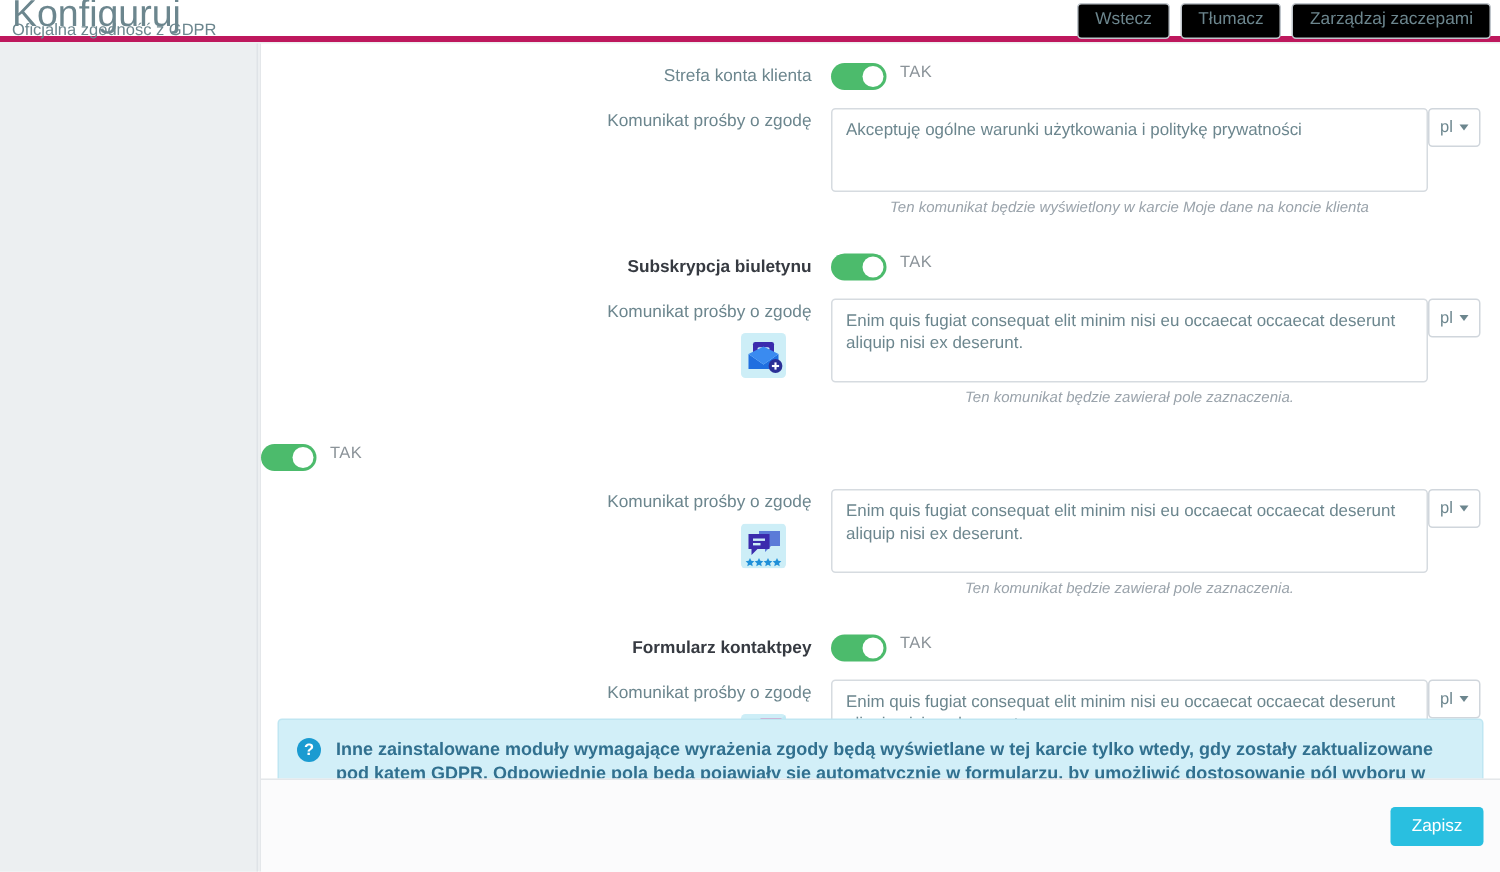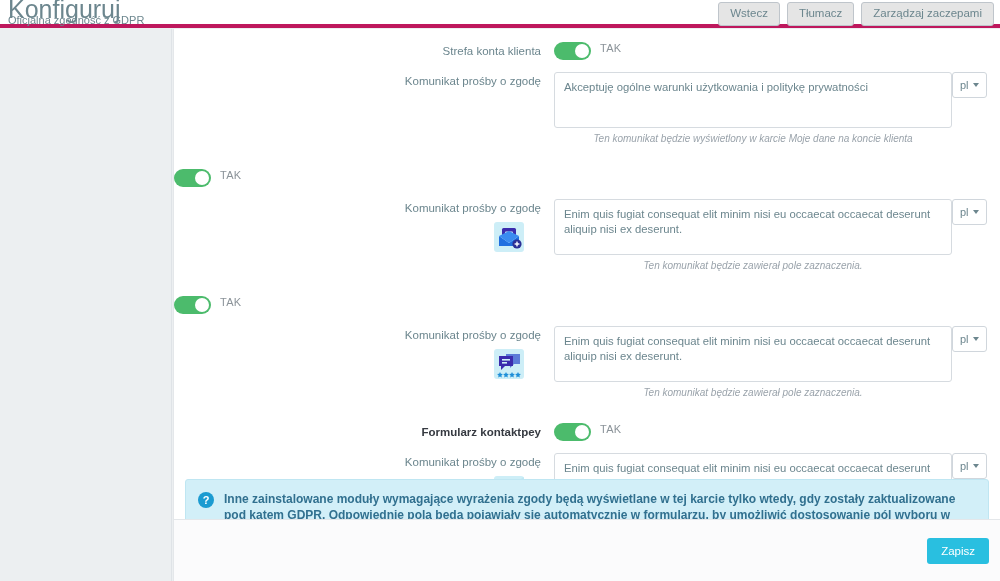--- a/index.html
+++ b/index.html
@@ -50,21 +50,21 @@
   .topbar-actions {
     position: absolute;
     right: 6px;
     top: 0px;
     display: flex;
     gap: 7px;
     align-items: center;
     height: 27px;
   }
   .tb-btn {
-    background: #e5e5e5;
+    background: #000000;
     border: 1px solid #bfc5cb;
     border-radius: 3px;
     color: #6c868e;
     font-size: 11.5px;
     padding: 4px 11px 5px 11px;
     line-height: 13px;
     white-space: nowrap;
     cursor: pointer;
     font-family: "Liberation Sans", sans-serif;
   }
@@ -340,20 +340,21 @@
               <span class="lang-txt">pl</span>
               <span class="caret"></span>
             </div>
           </div>
         </div>
       </div>
     </div>
 
     <div class="form-section" style="padding-top:17px;">
       <div class="row toggle-row">
+        <div class="row-label bold">Subskrypcja biuletynu</div>
         <div class="row-field">
           <div class="switch">
             <div class="knob"></div>
           </div>
           <span class="switch-label">TAK</span>
         </div>
       </div>
       <div class="row" style="margin-top:6px;">
         <div class="label-stack">
           <div class="lbl">Komunikat prośby o zgodę</div>

